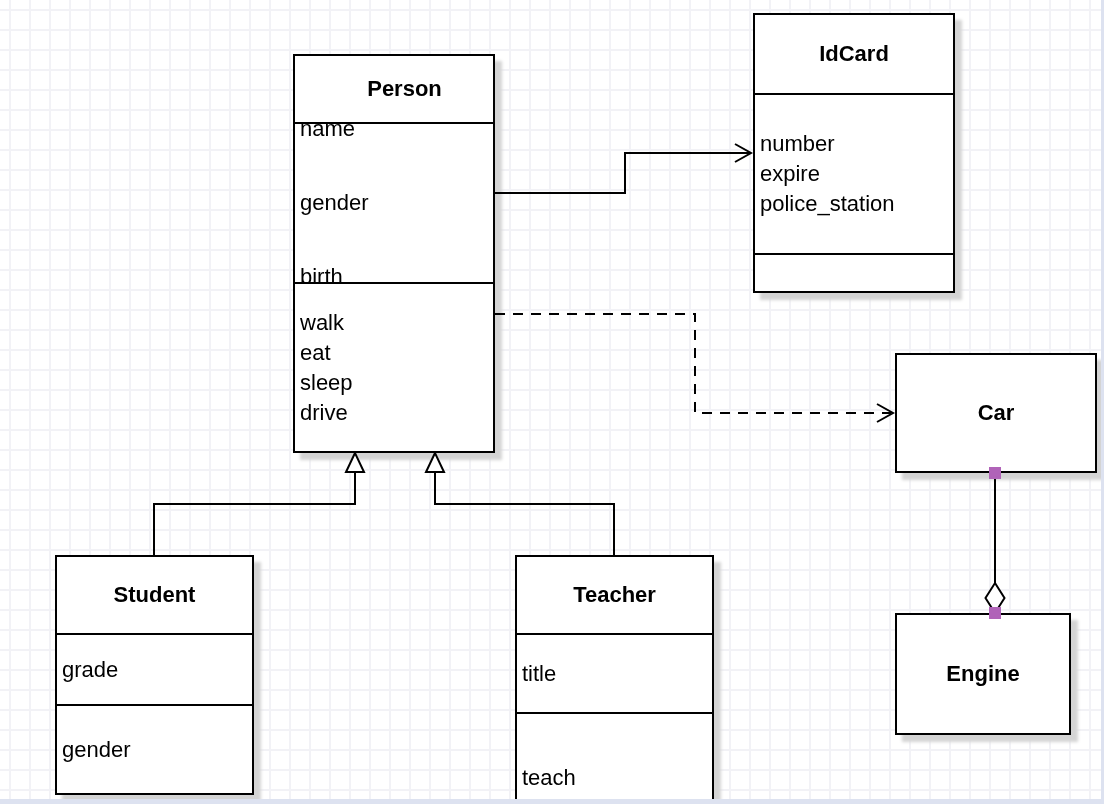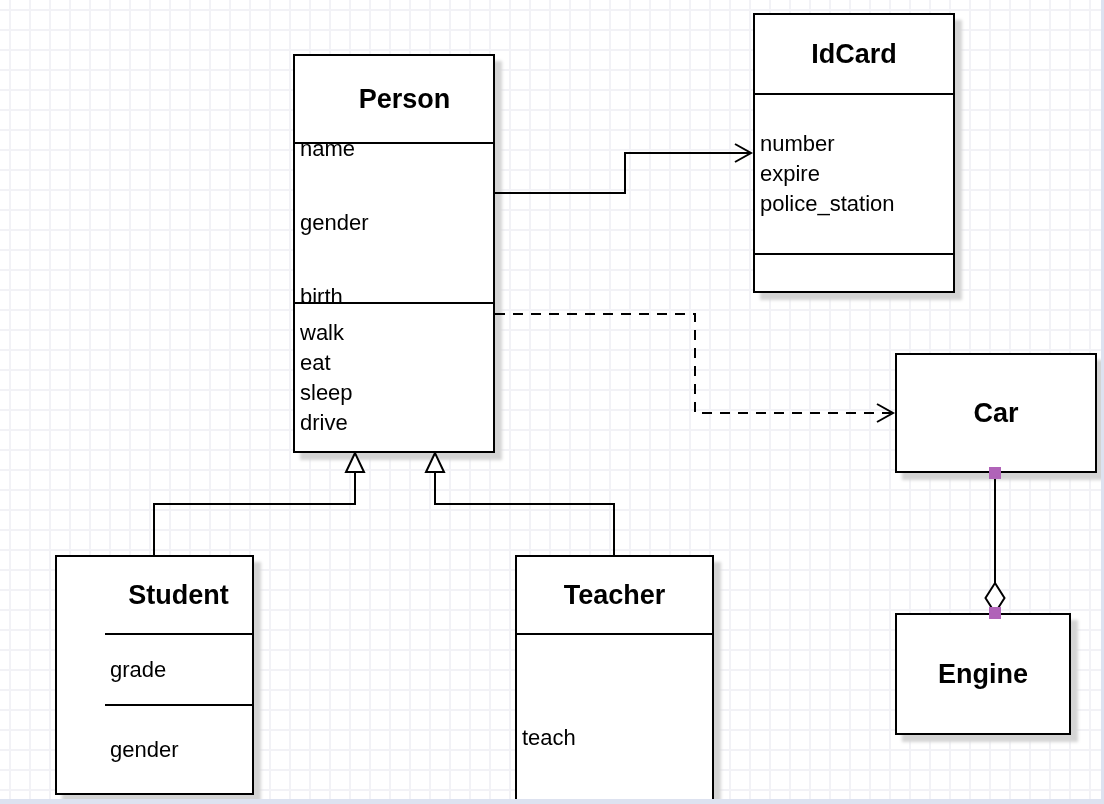--- a/index.html
+++ b/index.html
@@ -20,21 +20,21 @@
   .uml-class {
     position: absolute; box-sizing: border-box;
     background: var(--box-fill, #ffffff);
     border: 2px solid var(--line, #000000);
     box-shadow: 7px 7px 3px var(--shadow, rgba(0,0,0,0.16));
     display: flex; flex-direction: column;
     color: #000;
   }
   .uml-title {
     display: flex; align-items: center; justify-content: center;
-    font-weight: bold; font-size: 27px; flex: 0 0 auto;
+    font-weight: bold; font-size: 22px; flex: 0 0 auto;
   }
   .uml-title.fill { flex: 1 1 auto; }
   .uml-compartment {
     border-top: 2px solid var(--line, #000000);
     display: flex; flex-direction: column; justify-content: center;
     padding-left: 5px; box-sizing: border-box; flex: 0 0 auto;
   }
   .uml-compartment.grow { flex: 1 1 auto; }
   .uml-line { font-size: 22px; line-height: 30px; white-space: nowrap; }
   svg.connectors {
@@ -54,21 +54,21 @@
     position: absolute; right: 0; top: 0; width: 3px; height: 804px;
     background: var(--canvas-edge, #dde2f0);
   }
 </style>
 </head>
 <body>
 
 <div class="canvas">
 
   <div class="uml-class" style="left:293px; top:54px; width:202px; height:399px;">
-    <div class="uml-title" style="height:86px;padding-left:21px;">Person</div>
+    <div class="uml-title" style="height:66px;padding-left:21px;">Person</div>
     <div class="uml-compartment" style="height:160px;gap:44px;">
       <div class="uml-line">name</div>
       <div class="uml-line">gender</div>
       <div class="uml-line">birth</div>
     </div>
     <div class="uml-compartment grow">
       <div class="uml-line">walk</div>
       <div class="uml-line">eat</div>
       <div class="uml-line">sleep</div>
       <div class="uml-line">drive</div>
@@ -86,32 +86,35 @@
   </div>
 
   <div class="uml-class" style="left:895px; top:353px; width:202px; height:120px;">
     <div class="uml-title fill">Car</div>
   </div>
 
   <div class="uml-class" style="left:895px; top:613px; width:176px; height:122px;">
     <div class="uml-title fill">Engine</div>
   </div>
 
-  <div class="uml-class" style="left:55px; top:555px; width:199px; height:240px;padding-left:48px;">
+  <div class="uml-class" style="left:55px; top:555px; width:199px; height:240px;">
     <div class="uml-title" style="height:76px;">Student</div>
     <div class="uml-compartment" style="height:71px;">
       <div class="uml-line">grade</div>
     </div>
     <div class="uml-compartment grow">
       <div class="uml-line">gender</div>
     </div>
   </div>
 
   <div class="uml-class" style="left:515px; top:555px; width:199px; height:288px;">
     <div class="uml-title" style="height:76px;">Teacher</div>
+    <div class="uml-compartment" style="height:79px;">
+      <div class="uml-line">title</div>
+    </div>
     <div class="uml-compartment grow">
       <div class="uml-line">teach</div>
     </div>
   </div>
 
   <svg class="connectors" viewBox="0 0 1104 804">
 
     <g>
       <polyline class="edge" points="495,193 625,193 625,153 751,153"></polyline>
       <path class="arrow-open" d="M735,144 L751,153 L735,162"></path>

